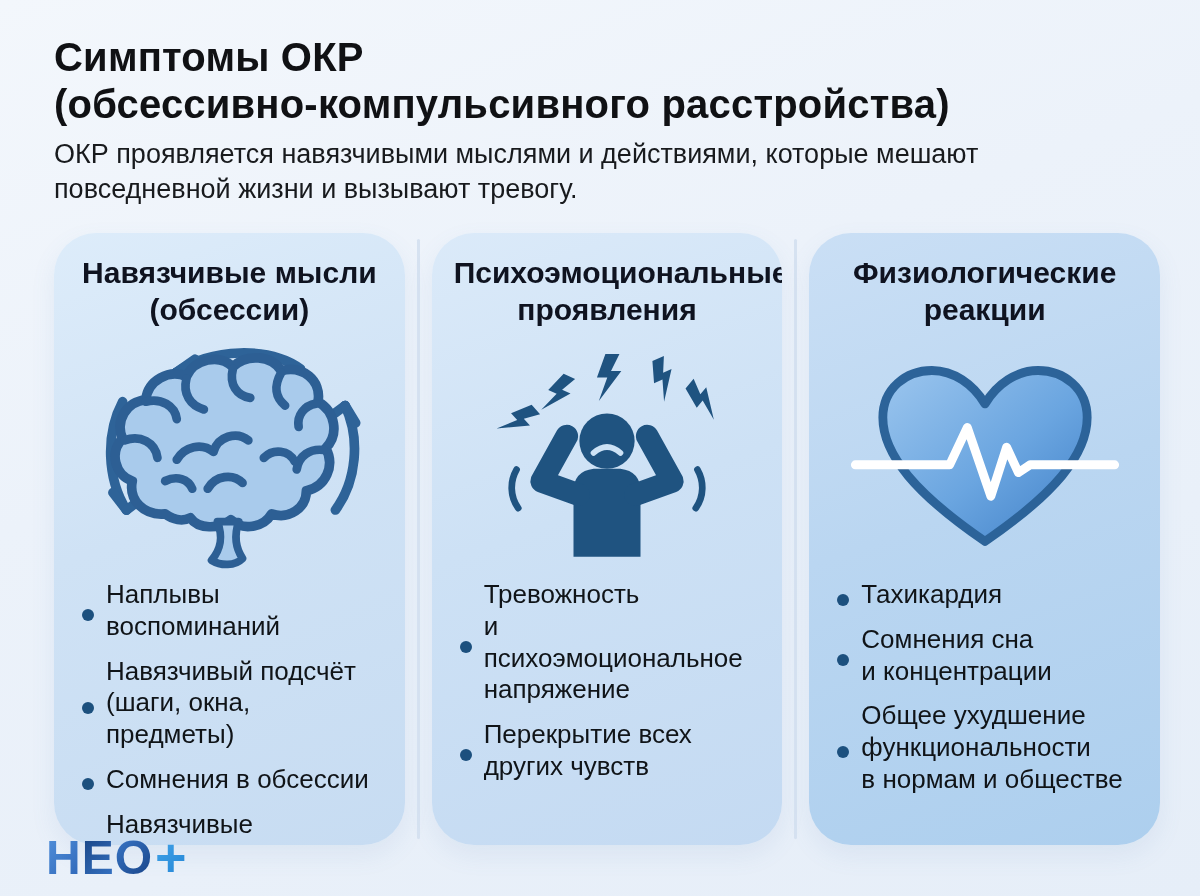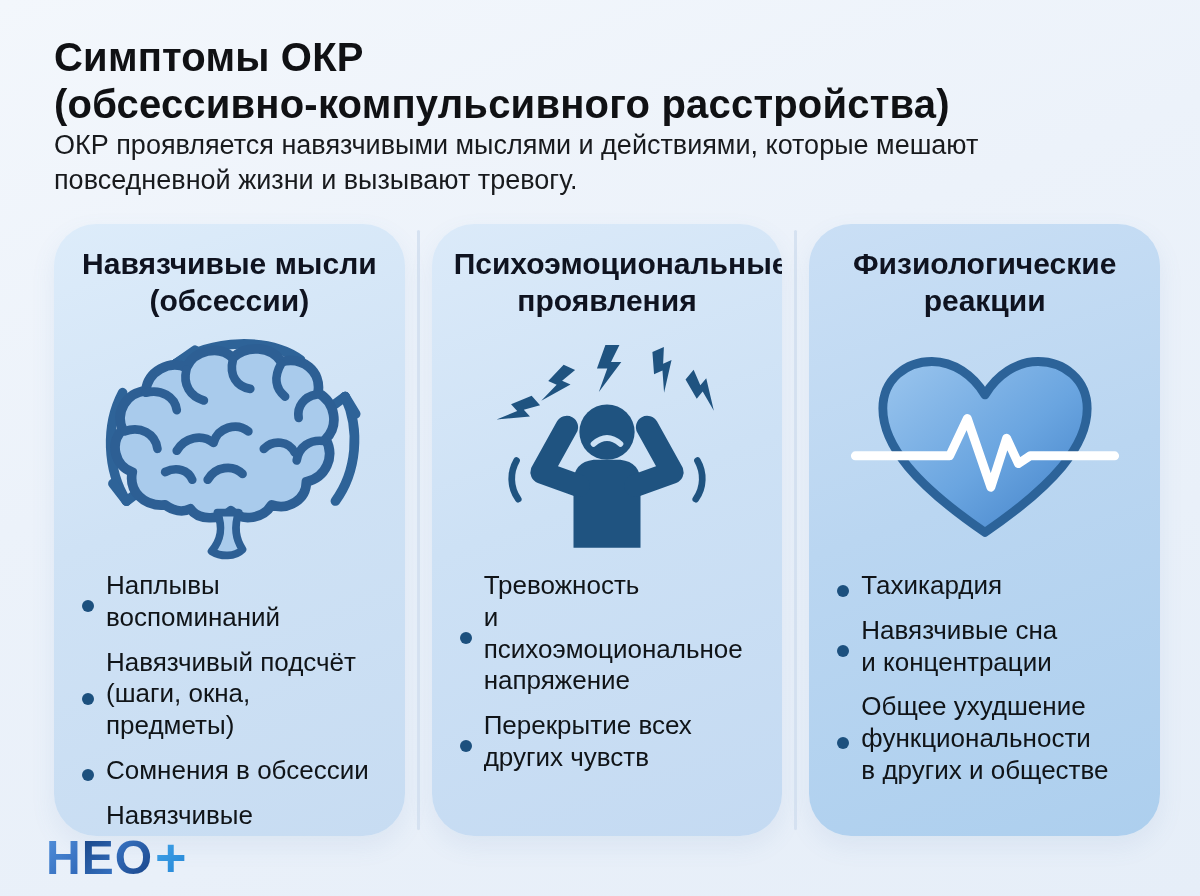--- a/index.html
+++ b/index.html
@@ -10,21 +10,21 @@
     color:#121212;overflow:hidden;position:relative;
   }
   .page{padding:26px 40px 0 54px;box-sizing:border-box;}
   .title{
     font-size:40px;font-weight:bold;line-height:1.18;
     color:#101114;letter-spacing:.2px;margin:8px 0 0 0;
     white-space:pre-line;
   }
   .subtitle{
     font-size:27px;line-height:1.28;color:#181a1d;
-    margin-top:0;white-space:pre-line;
+    margin-top:9px;white-space:pre-line;
   }
   .cards{
     display:flex;align-items:stretch;margin-top:27px;height:612px;
   }
   .card{
     width:355px;box-sizing:border-box;border-radius:42px;
     padding:20px 22px 18px 22px;display:flex;flex-direction:column;
     box-shadow:0 10px 24px rgba(100,140,190,.10);
     overflow:hidden;
   }
@@ -201,28 +201,28 @@
           <path d="M8,126 L104,126 L122,88 L146,158 L162,108 L174,134 L186,126 L272,126" fill="none" stroke="#ffffff" stroke-width="9" stroke-linecap="round" stroke-linejoin="round"></path>
         </svg>
       </div>
       <ul class="bullets">
         <li>
             <span class="dot"></span>
             <span class="btext">Тахикардия</span>
           </li>
         <li>
             <span class="dot"></span>
-            <span class="btext">Навязчивые сна
+            <span class="btext">Сомнения сна
 и концентрации</span>
           </li>
         <li>
             <span class="dot"></span>
             <span class="btext">Общее ухудшение
 функциональности
-в других и обществе</span>
+в нормам и обществе</span>
           </li>
       </ul>
     </div>
 
   </div>
 </div>
 
 <div class="logo">
   <span class="l1">Н</span>
     <span class="l2">Е</span>

